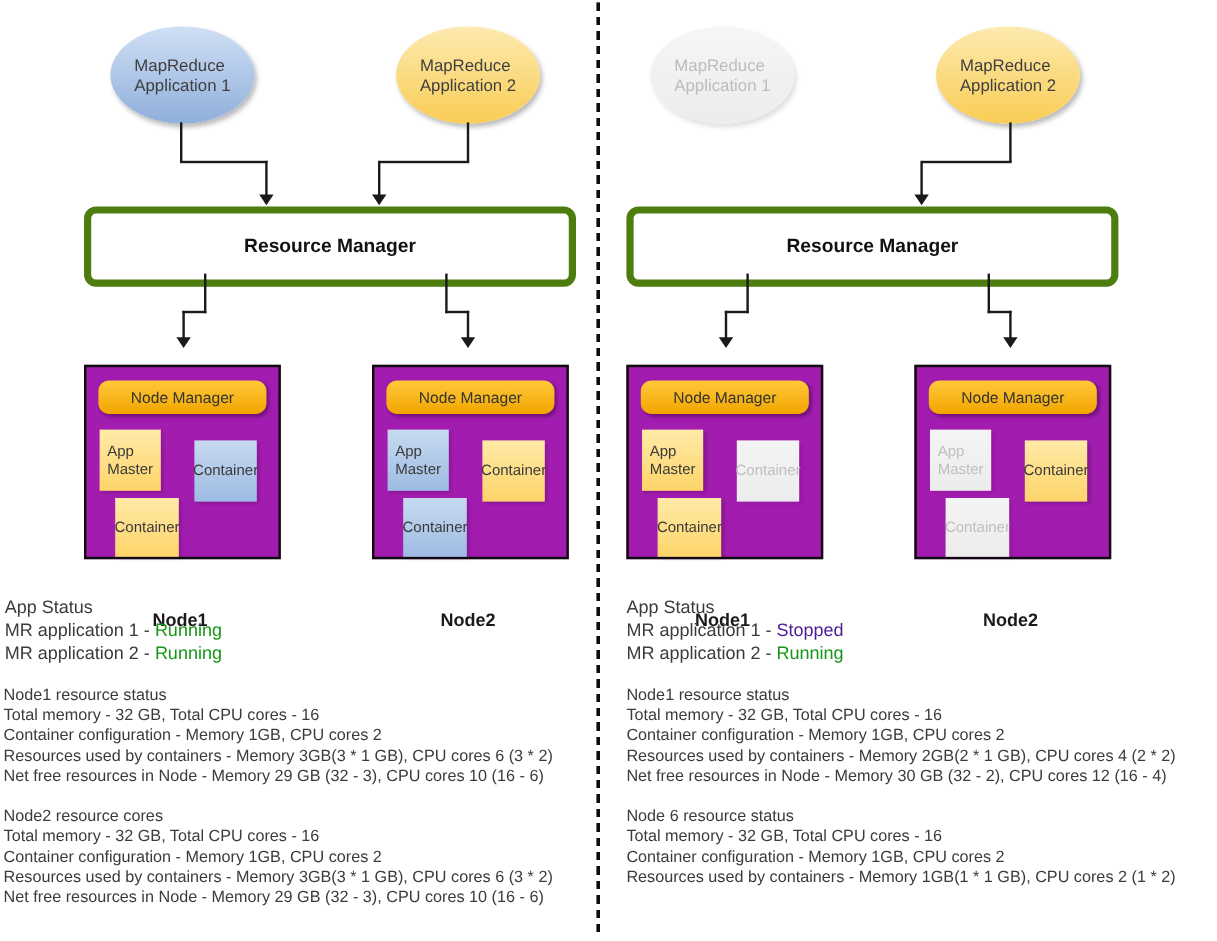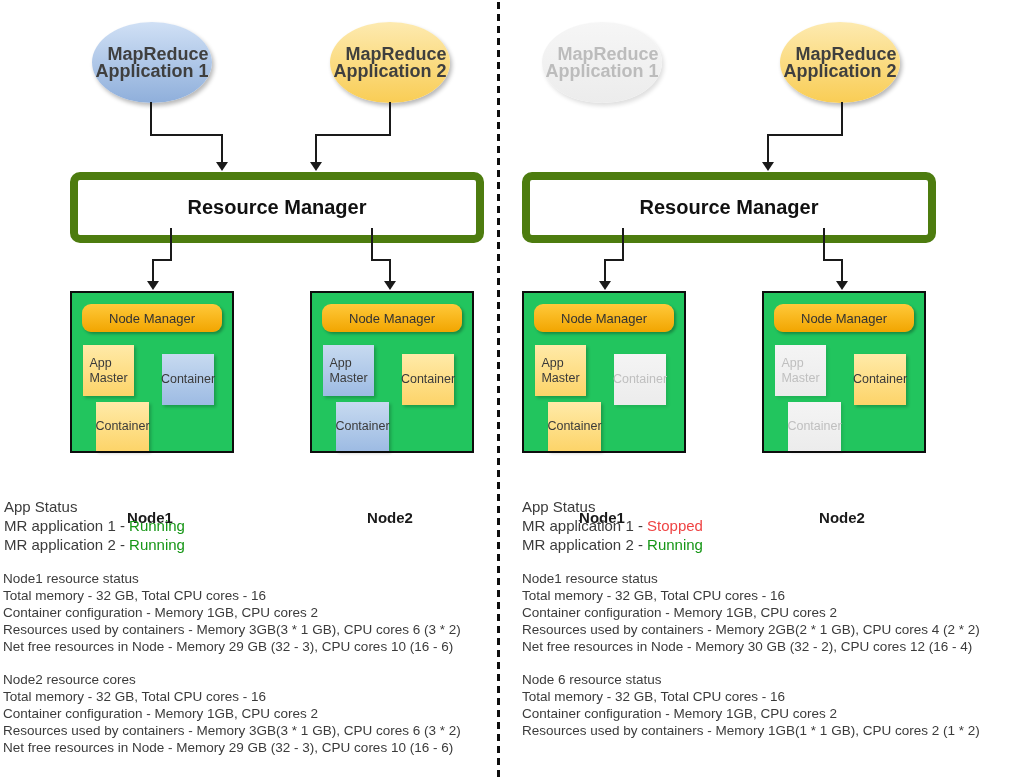--- a/index.html
+++ b/index.html
@@ -1,32 +1,32 @@
 <!DOCTYPE html>
 <html><head>
 <meta charset="utf-8">
 <style>
   html,body{margin:0;padding:0;background:#ffffff;}
   body{width:1014px;height:784px;position:relative;font-family:"Liberation Sans",sans-serif;color:#3d3d3d;overflow:hidden;}
 
   
   .ellipse{position:absolute;width:120px;height:81px;border-radius:50%;
-    display:flex;align-items:center;justify-content:center;text-align:right;
-    font-size:18px;line-height:17px;color:#3f3f3f;white-space:pre-line;
-    box-shadow:2px 3px 4px rgba(0,0,0,0.28);font-weight:bold;}
+    display:flex;align-items:center;justify-content:center;text-align:left;
+    font-size:14px;line-height:17px;color:#3f3f3f;white-space:pre-line;
+    box-shadow:2px 3px 4px rgba(0,0,0,0.28);}
   .ellipse.blue{background:linear-gradient(#d0e0f5,#8fafdb);}
   .ellipse.yellow{background:linear-gradient(#fdeab0,#f9cd55);}
   .ellipse.gray{background:linear-gradient(#f6f6f6,#ececec);color:#bcbcbc;box-shadow:2px 3px 4px rgba(0,0,0,0.13);}
 
   
-  .rm-box{position:absolute;width:398px;height:55px;background:#fff;border:8px solid #4d7c0f;border-radius:10px;
-    display:flex;align-items:center;justify-content:center;font-size:20px;font-weight:bold;color:#111;}
+  .rm-box{position:absolute;width:398px;height:55px;background:#fff;border:6px solid #4d7c0f;border-radius:10px;
+    display:flex;align-items:center;justify-content:center;font-size:16px;font-weight:bold;color:#111;}
 
   
-  .node-box{position:absolute;width:160px;height:158px;background:#22c55e;border:2px solid #0d0d0d;}
+  .node-box{position:absolute;width:160px;height:158px;background:#a21caf;border:2px solid #0d0d0d;margin-top:13px;}
   .nm-pill{position:absolute;left:10px;top:11px;width:140px;height:28px;border-radius:9px;
     background:linear-gradient(#ffc93a,#f2a500);display:flex;align-items:center;justify-content:center;
     font-size:13px;color:#333;box-shadow:2px 2px 3px rgba(0,0,0,0.3);}
   .chip{position:absolute;display:flex;align-items:center;justify-content:center;text-align:left;
     font-size:12.5px;line-height:15px;color:#3a3a3a;white-space:pre-line;box-shadow:2px 2px 3px rgba(0,0,0,0.22);}
   .chip.yellow{background:linear-gradient(#ffeaa8,#fdd469);}
   .chip.blue{background:linear-gradient(#c7daf0,#9dbbe3);}
   .chip.gray{background:linear-gradient(#f4f4f4,#ececec);color:#bfbfbf;box-shadow:2px 2px 3px rgba(0,0,0,0.10);}
   .chip.am{left:11px;top:52px;width:51px;height:51px;}
   .chip.c1{left:90px;top:61px;width:52px;height:51px;}
@@ -163,21 +163,21 @@
     <div class="chip am gray">App
 Master</div>
     <div class="chip c1 yellow">Container</div>
     <div class="chip c2 gray">Container</div>
   </div>
   <div class="node-label" style="left:762px;top:461px;">Node2</div>
 
   <div class="status-block" style="left:522px;top:497px;">
     <div>App Status</div>
     <div>
-      <span>MR application 1 - </span><b style="color: #ef4444;">Stopped</b>
+      <span>MR application 1 - </span><b style="color: #4c1d95;">Stopped</b>
     </div>
     <div>
       <span>MR application 2 - </span><b style="color: rgb(22, 150, 22);">Running</b>
     </div>
   </div>
 
   <div class="res-block" style="left:522px;top:570px;">
     <div>Node1 resource status</div>
     <div>Total memory - 32 GB, Total CPU cores - 16</div>
     <div>Container configuration - Memory 1GB, CPU cores 2</div>

